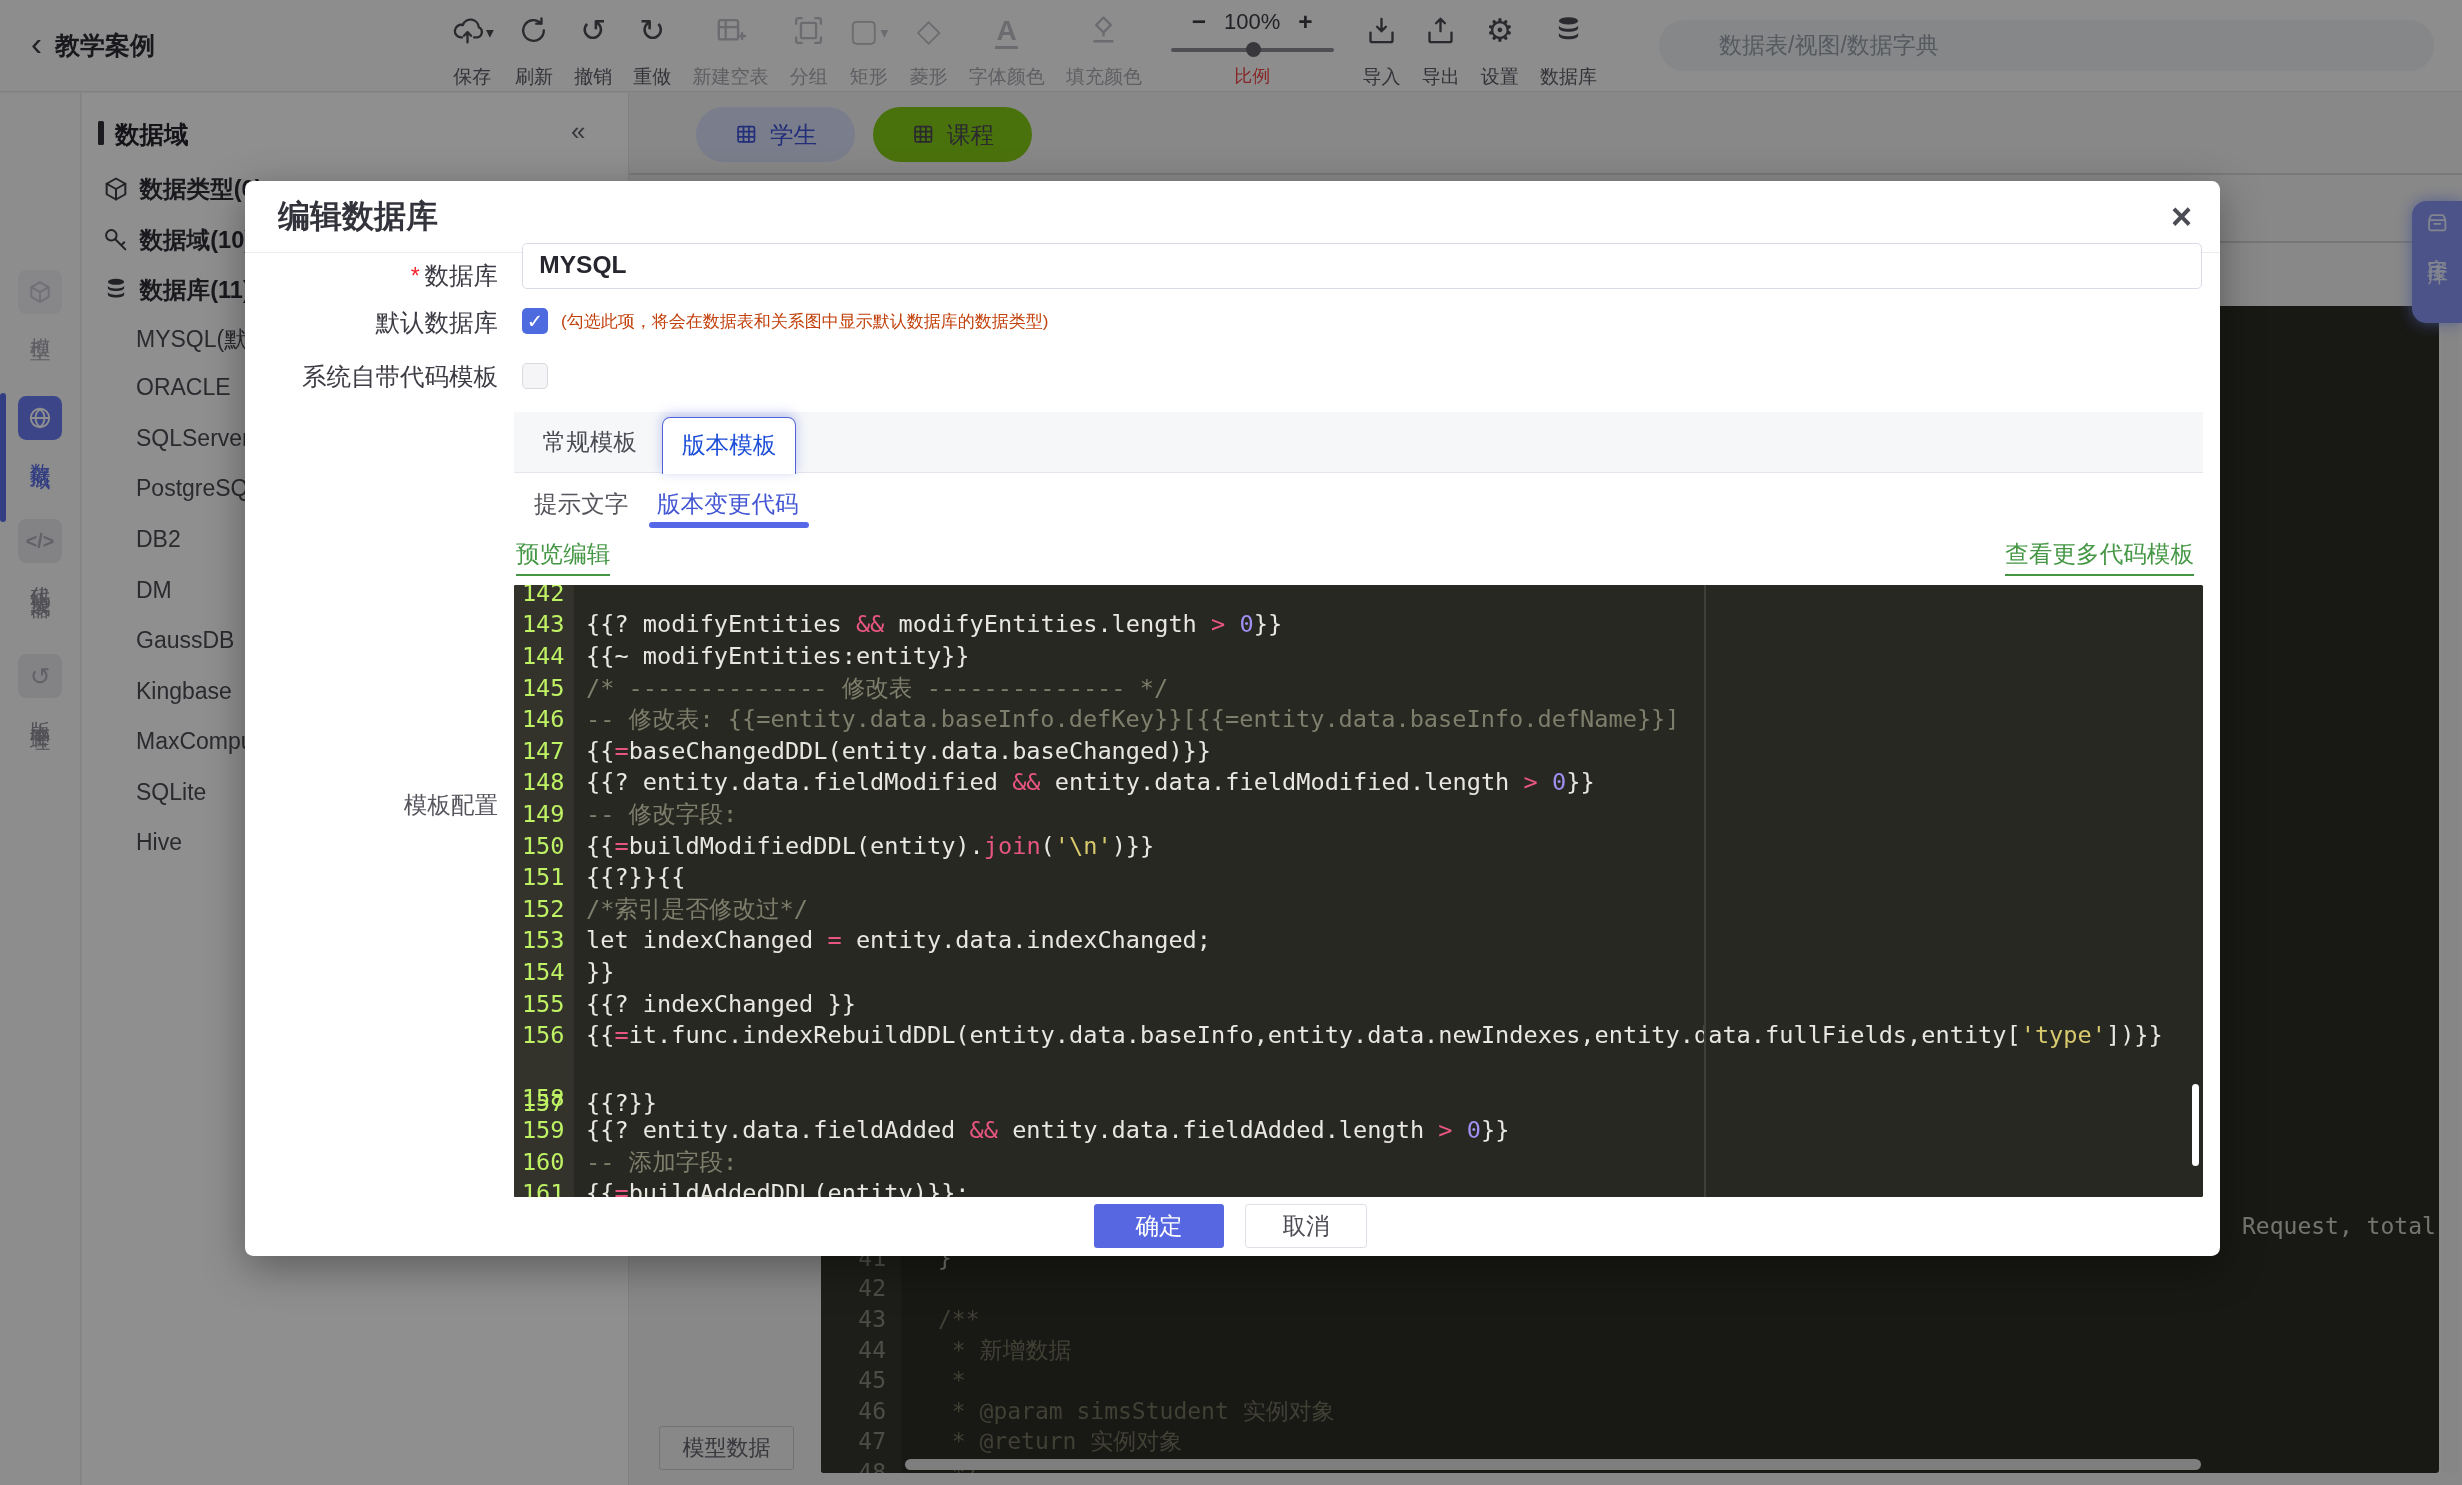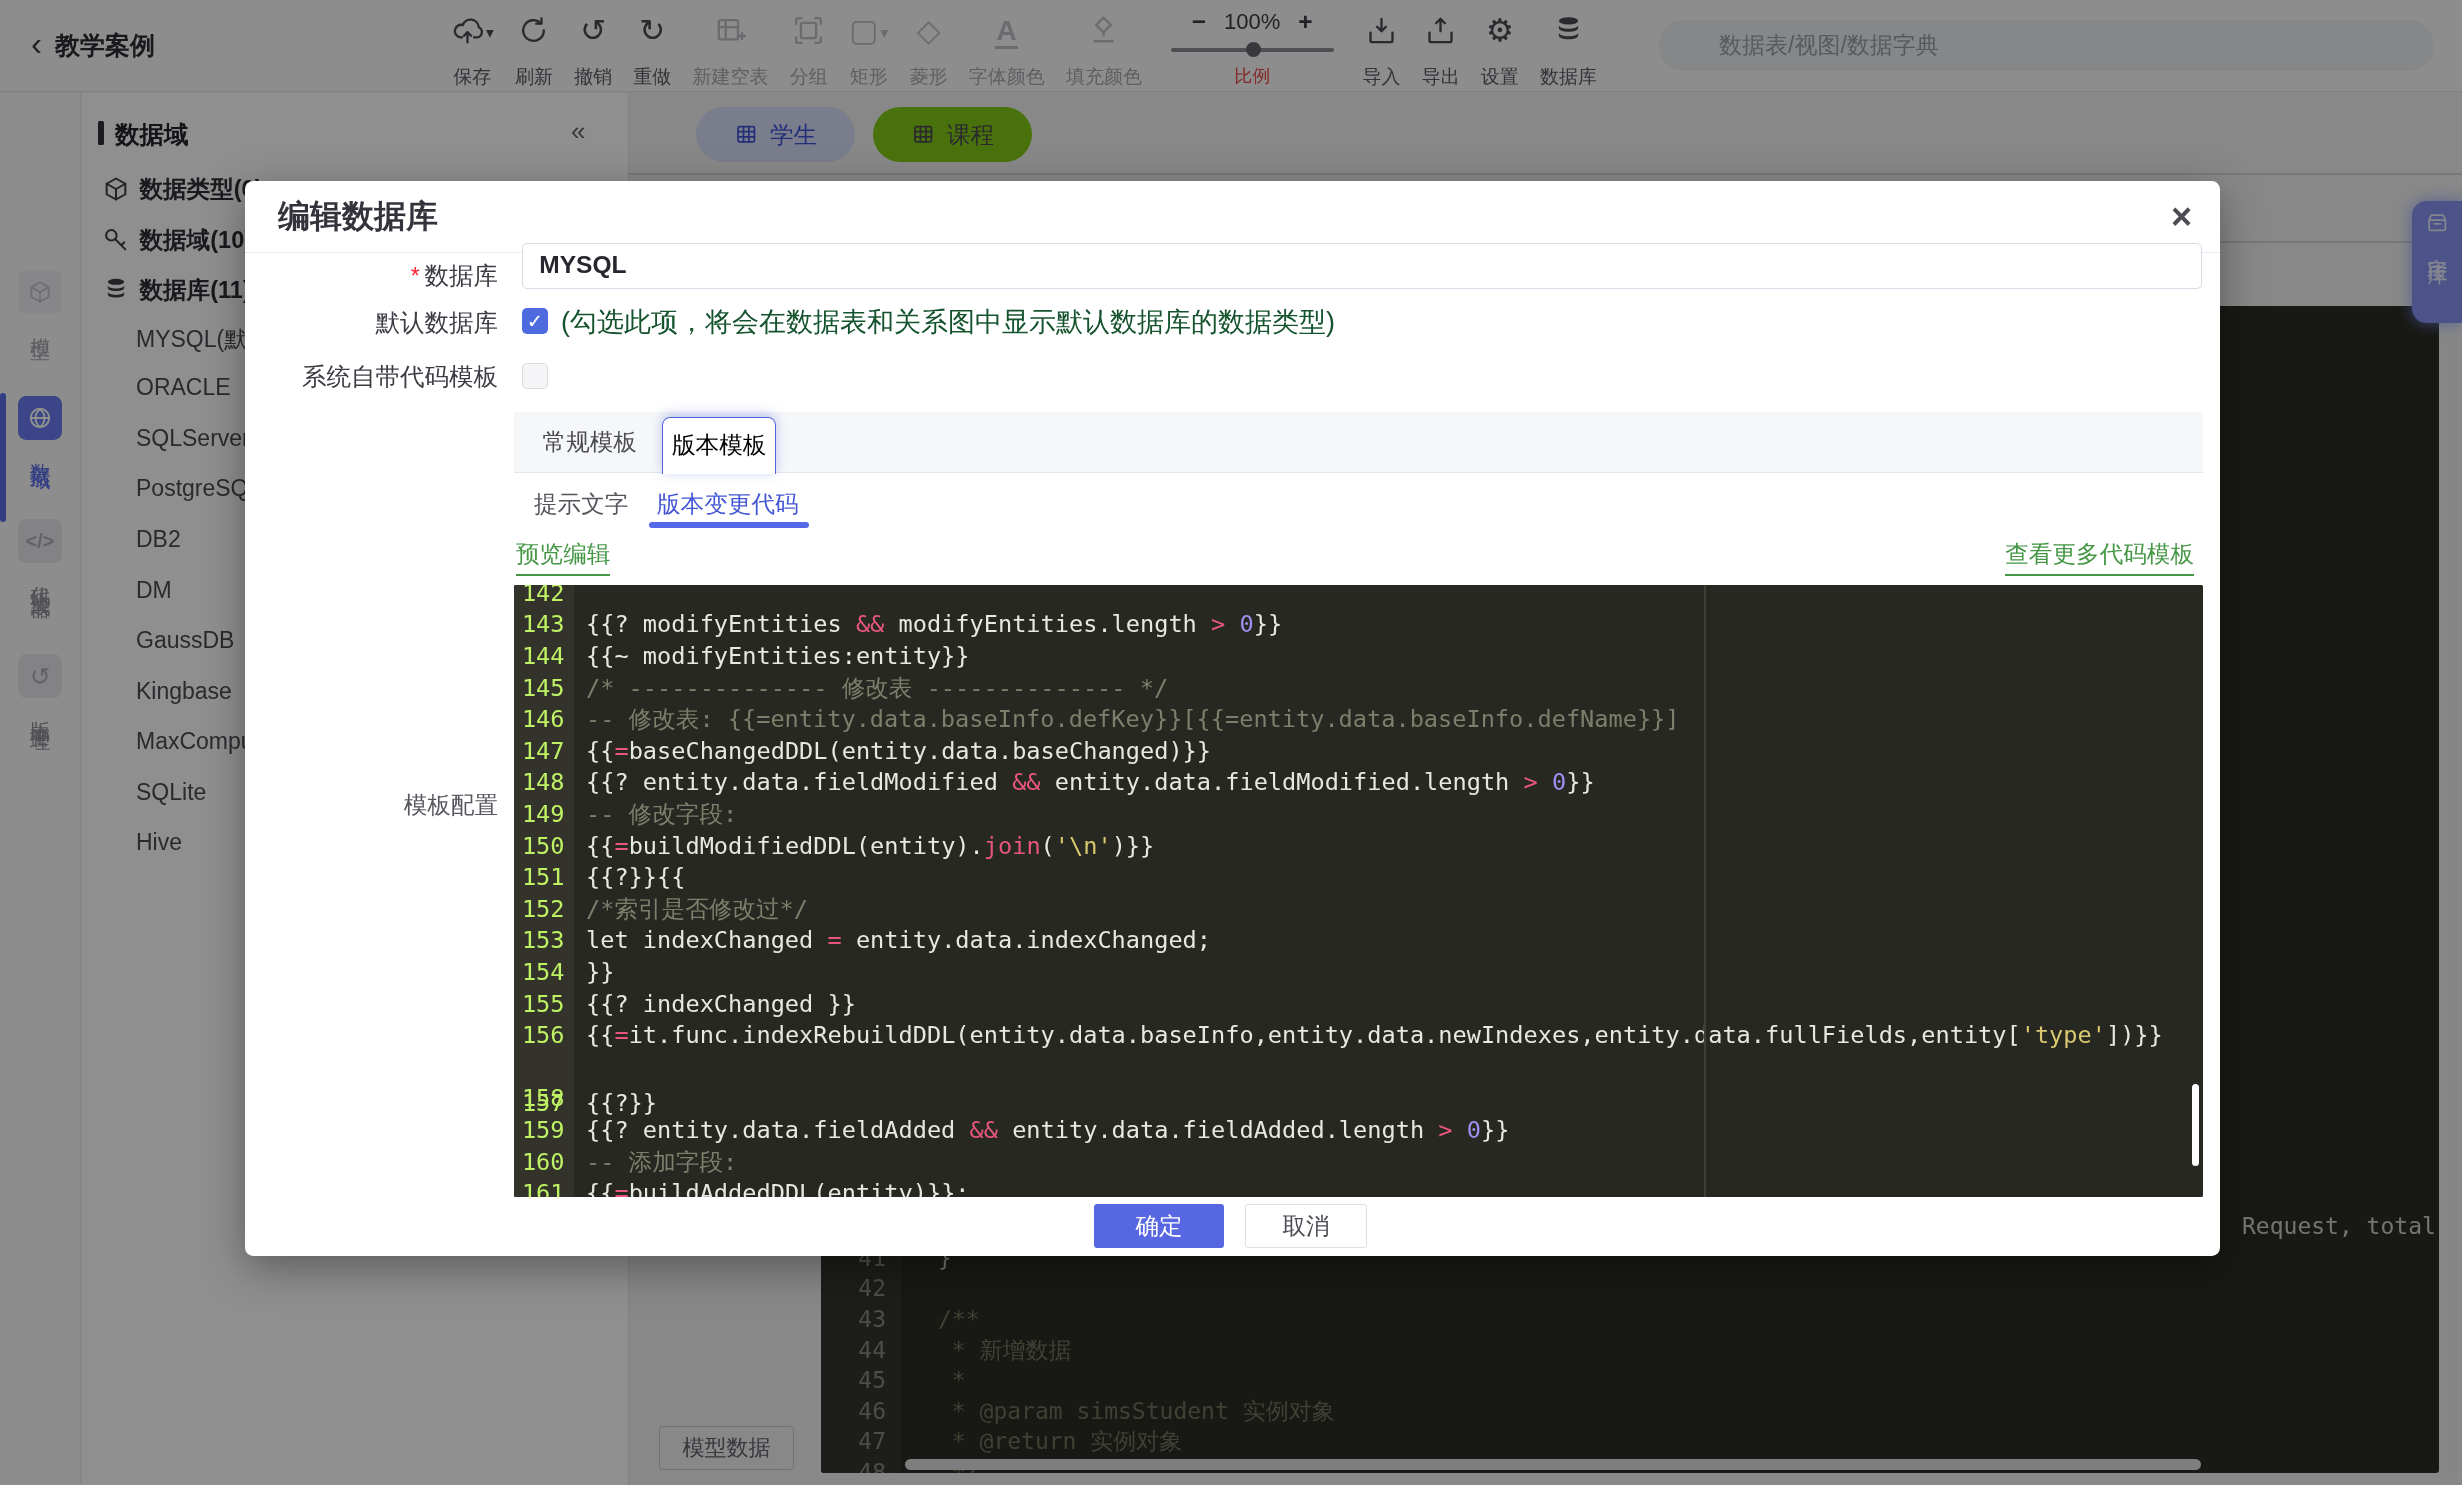--- a/index.html
+++ b/index.html
@@ -92,25 +92,25 @@
   .mtitle{position:absolute;left:33px;top:0;line-height:70px;font-size:32px;font-weight:700;color:#33333b}
   .mclose{position:absolute;right:28px;top:14.7px;font-size:36px;font-weight:700;color:#4c4c54;cursor:pointer}
   .flabel{position:absolute;width:253px;text-align:right;font-size:24.5px;color:#3c3c44;white-space:nowrap}
   .req{color:#f5222d;margin-right:4.9px;font-size:23px}
   .minput{position:absolute;left:277px;top:62px;width:1680px;height:46px;border:1.6px solid #d8dce6;border-radius:4.9px;
           box-sizing:border-box;font-size:24.5px;font-weight:600;color:#26262e;padding:0 16.3px;line-height:42px;cursor:text;background:#fff}
   .cb{position:absolute;left:277px;width:26px;height:26px;border-radius:4.9px;box-sizing:border-box;cursor:pointer;
       display:flex;align-items:center;justify-content:center}
   .cb.on{background:#4d6bdf;color:#fff;font-size:19.6px;font-weight:700}
   .cb.off{background:#f5f5f7;border:1.6px solid #d9d9de}
-  .gnote{position:absolute;left:316px;font-size:27px;color:#14532d;white-space:nowrap}
+  .gnote{position:absolute;left:316px;font-size:17px;color:#c2410c;white-space:nowrap}
   .tabbar{position:absolute;left:269px;top:231px;width:1689px;height:61px;background:#f6f7f9;border-bottom:1.6px solid #e3e6ec;box-sizing:border-box}
   .ttab{position:absolute;top:0;height:60px;line-height:60px;font-size:23.6px;color:#4a4a52;padding:0 8.2px;cursor:pointer}
-  .ttab.active{top:4.9px;height:57px;line-height:54px;background:#fff;color:#000000;border:1.6px solid #5064d8;border-bottom:none;
-               border-radius:8.2px 8.2px 0 0;box-shadow:0 -2.4px 11.4px rgba(80,100,216,.35);padding:0 9px;box-sizing:border-box;z-index:2}
+  .ttab.active{top:4.9px;height:57px;line-height:54px;background:#fff;color:#1d4ed8;border:1.6px solid #5064d8;border-bottom:none;
+               border-radius:8.2px 8.2px 0 0;box-shadow:0 -2.4px 11.4px rgba(80,100,216,.35);padding:0 19px;box-sizing:border-box;z-index:2}
   .stab{position:absolute;top:307px;height:33px;line-height:33px;font-size:23.6px;cursor:pointer}
   .stab.inactive{color:#55555d}
   .stab.active{color:#4456d4}
   .stabline{position:absolute;left:404px;top:341px;width:160px;height:5.7px;border-radius:3.3px;background:#5468e8}
   .glink{position:absolute;top:357px;font-size:23.6px;color:#459745;border-bottom:2.4px solid #459745;padding-bottom:4.1px;cursor:pointer;white-space:nowrap}
   .tplcfg{position:absolute;left:0px;top:608px;width:253px;text-align:right;font-size:23.6px;color:#55555d}
   .editor{position:absolute;left:269px;top:404px;width:1689px;height:612px;background:#282822;border-radius:1.6px;overflow:hidden;cursor:text}
   .egutter{position:absolute;left:0;top:0;width:60px;height:100%;background:#33332c}
   .eruler{position:absolute;left:1190px;top:0;width:1.6px;height:100%;background:#3f3f37}
   .evthumb{position:absolute;left:1678px;top:499px;width:7.3px;height:82px;background:#ffffff;border-radius:4.1px;cursor:grab}

